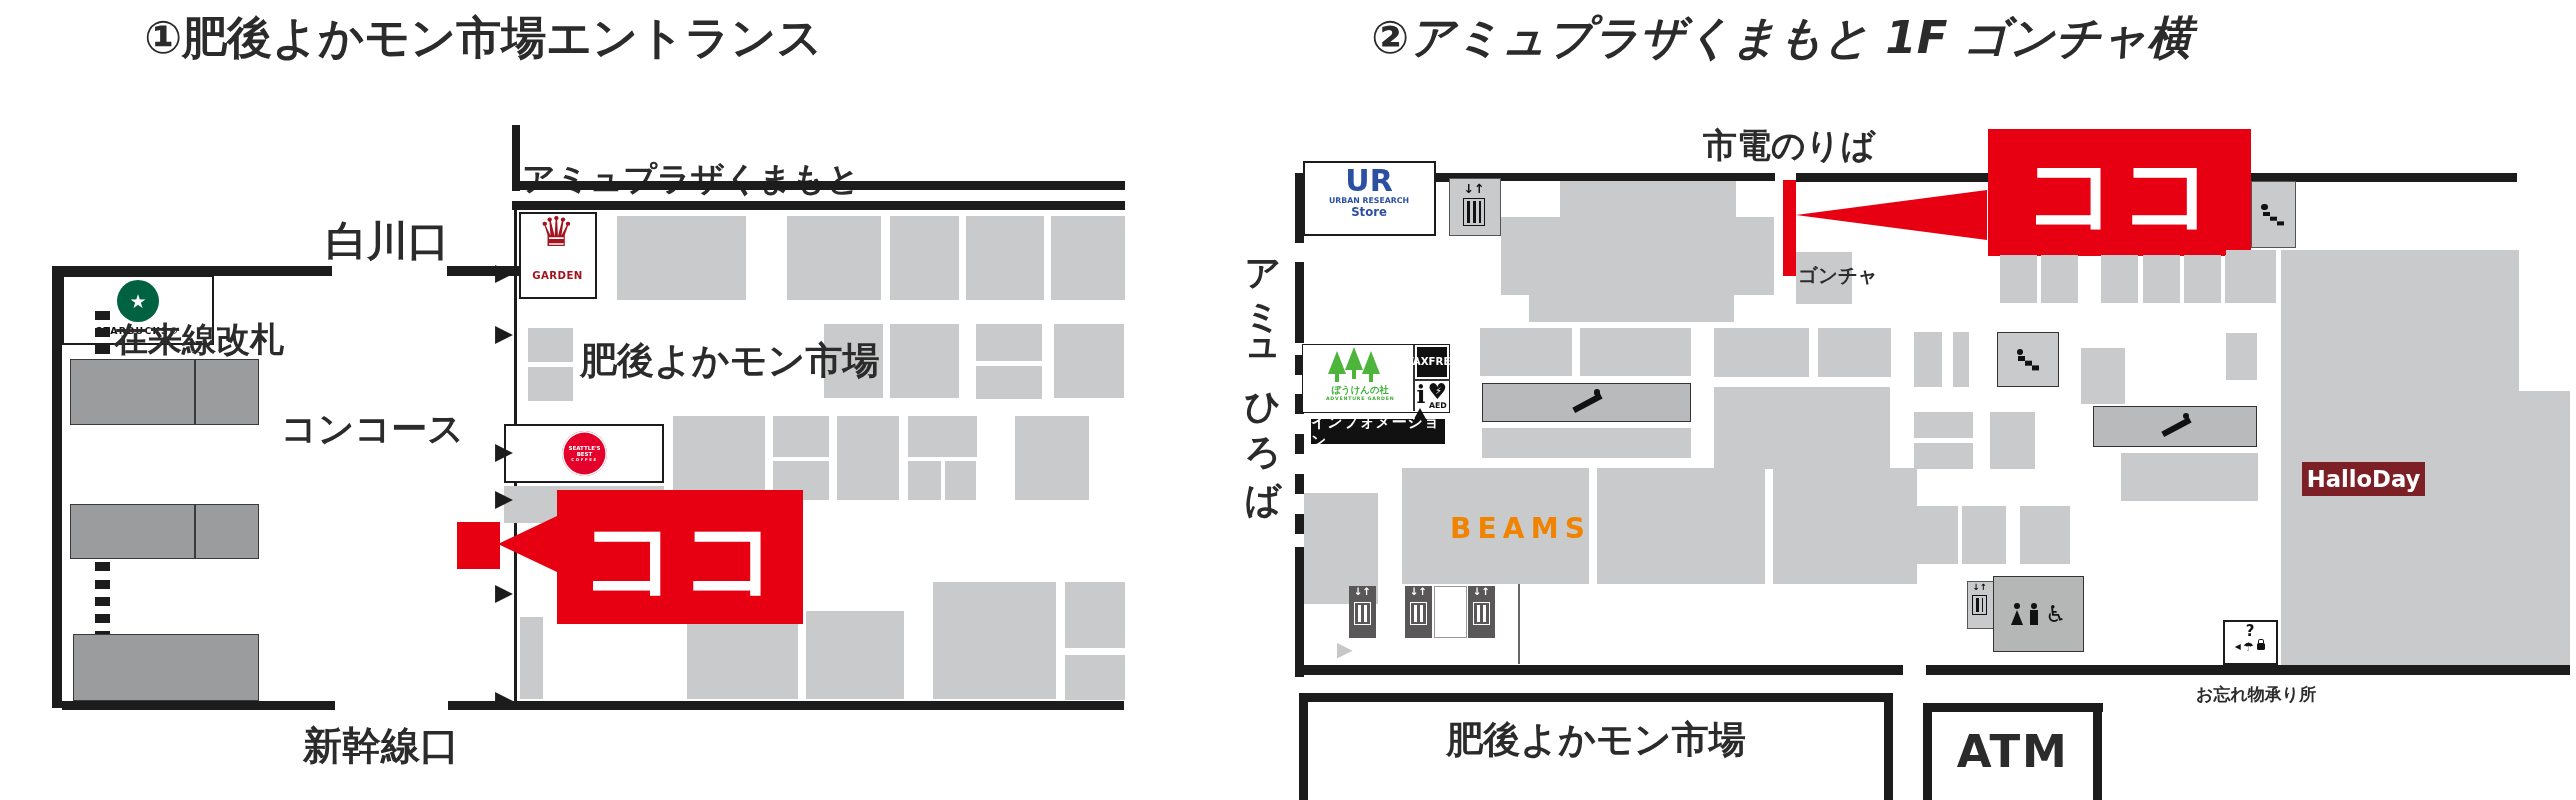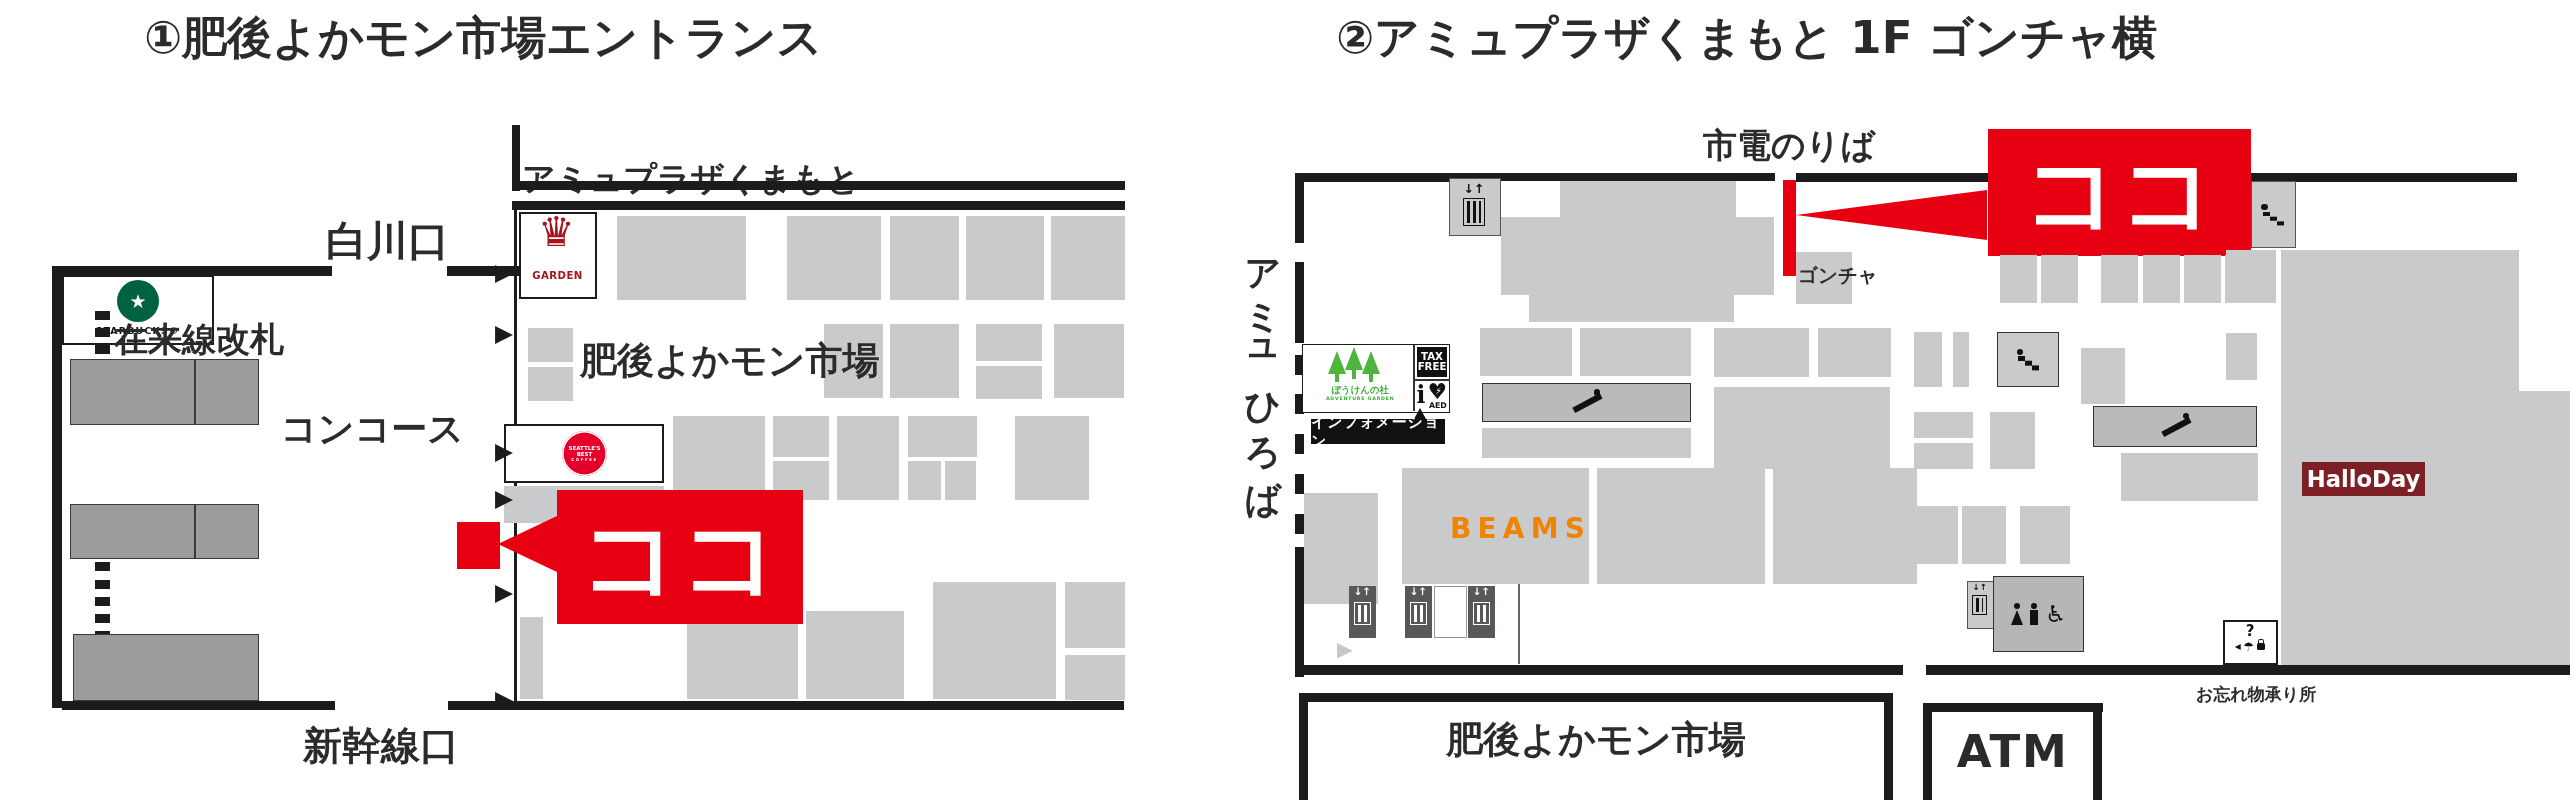--- a/index.html
+++ b/index.html
@@ -152,21 +152,21 @@
   <div class="arrow" style="left:495px;top:484px;font-size:23.4px;">▶</div>
   <div class="arrow" style="left:495px;top:578px;font-size:23.4px;">▶</div>
   <div class="arrow" style="left:495px;top:685px;font-size:23.4px;">▶</div>
 
   <div class="abs red" style="left:457px;top:522px;width:43px;height:47px;"></div>
   <div class="tri-left" style="left:498px;top:516px;border-top:28px solid transparent;border-bottom:28px solid transparent;border-right:59px solid #e60012;"></div>
   <div class="koko" style="left:557px;top:490px;width:246px;height:134px;">
     <span style="font-size:98px;line-height:1;">ココ</span>
   </div>
 
-  <div class="t" style="left:1336px;top:7.8px;font-size:45px;">②アミュプラザくまもと 1F ゴンチャ横</div>
+  <div class="t" style="left:1371px;top:7.8px;font-size:45px;font-style:italic;">②アミュプラザくまもと 1F ゴンチャ横</div>
 
   <div class="t" style="left:1703px;top:123px;font-size:34px;">市電のりば</div>
 
   <div class="t" style="left:1238px;top:234px;font-size:36px;height:203px;writing-mode:vertical-rl;text-orientation:upright;letter-spacing:3.1px;">アミュひろば</div>
 
   <div class="wall" style="left:1295px;top:173px;width:480px;height:8.6px;"></div>
   <div class="wall" style="left:1796px;top:173px;width:721px;height:8.6px;"></div>
   <div class="wall" style="left:1295px;top:173px;width:8.6px;height:70px;"></div>
   <div class="wall" style="left:1295px;top:262px;width:8.6px;height:81px;"></div>
   <div class="wall" style="left:1295px;top:355px;width:8.6px;height:20.3px;"></div>
@@ -176,20 +176,27 @@
   <div class="wall" style="left:1295px;top:514px;width:8.6px;height:20.3px;"></div>
   <div class="wall" style="left:1295px;top:547px;width:8.6px;height:130px;"></div>
   <div class="wall" style="left:1295px;top:665px;width:608px;height:10.2px;"></div>
   <div class="wall" style="left:1926px;top:665px;width:644px;height:10.2px;"></div>
 
   <div class="b" style="left:1501px;top:181px;width:273px;height:114px;"></div>
   <div class="abs" style="left:1501px;top:181px;width:59px;height:36px;background:#fff;"></div>
   <div class="abs" style="left:1736px;top:181px;width:39px;height:36px;background:#fff;"></div>
   <div class="b" style="left:1529px;top:295px;width:205px;height:26.6px;"></div>
 
+  <div class="white-box" style="left:1303px;top:161px;width:133px;height:75px;">
+    <div class="t tc" style="left:0;top:3.1px;width:128px;color:#2b50a1;">
+      <div style="font-size:30px;line-height:1;font-weight:900;">UR</div>
+      <div style="font-size:7.8px;">URBAN RESEARCH</div>
+      <div style="font-size:11.7px;">Store</div>
+    </div>
+  </div>
 
   <div class="abs" style="left:1449px;top:178px;width:52px;height:58px;background:#c9cacb;border:1.6px solid #555;box-sizing:border-box;">
     <div class="t tc" style="left:0;top:1.6px;width:48px;font-size:12.5px;color:#111;">↓↑</div>
     <div class="elvic" style="left:13.3px;top:19px;width:22px;height:28px;"></div>
   </div>
 
   <div class="abs red" style="left:1783px;top:180px;width:12.5px;height:96px;"></div>
   <div class="tri-left" style="left:1796px;top:190px;border-top:25px solid transparent;border-bottom:25px solid transparent;border-right:191px solid #e60012;"></div>
   <div class="koko" style="left:1988px;top:129px;width:263px;height:127px;">
     <span style="font-size:94px;line-height:1;">ココ</span>
@@ -214,21 +221,21 @@
       <span class="tree" style="left:19px;top:4.7px;"></span>
       <span class="tree" style="left:36px;top:0px;"></span>
       <span class="tree" style="left:53px;top:4.7px;"></span>
       <span class="trunk" style="left:26px;top:26.6px;"></span>
       <span class="trunk" style="left:43px;top:23.4px;"></span>
       <span class="trunk" style="left:60px;top:26.6px;"></span>
       <div class="t tc" style="left:0;top:37px;width:102px;font-size:9.4px;color:#3faf36;">ぼうけんの社</div>
       <div class="t tc" style="left:0;top:49px;width:102px;font-size:4.7px;color:#3faf36;letter-spacing:0.8px;">ADVENTURE GARDEN</div>
     </div>
     <div class="abs" style="left:110px;top:0;width:1.6px;height:66px;background:#333;"></div>
-    <div class="blackbox" style="left:114px;top:2.3px;width:30px;height:30px;flex-direction:column;line-height:1.05;">
+    <div class="blackbox" style="left:114px;top:2.3px;width:30px;height:30px;flex-direction:row;line-height:1.05;">
       <span style="font-size:10.2px;">TAX</span>
       <span style="font-size:10.2px;">FREE</span>
     </div>
     <div class="abs" style="left:111px;top:34px;width:36px;height:1.6px;background:#333;"></div>
     <div class="abs" style="left:112px;top:36px;width:34px;height:30px;">
       <span class="t" style="left:1.6px;top:0px;font-size:23.4px;font-family:'DejaVu Serif',serif;font-weight:900;color:#111;">i</span>
       <span class="abs" style="left:12.5px;top:-1.6px;font-size:22px;color:#111;">♥</span>
       <span class="abs" style="left:20.3px;top:3.9px;font-size:9.4px;color:#fff;">⚡</span>
       <span class="t" style="left:14px;top:20.3px;font-size:7.8px;color:#111;">AED</span>
     </div>

